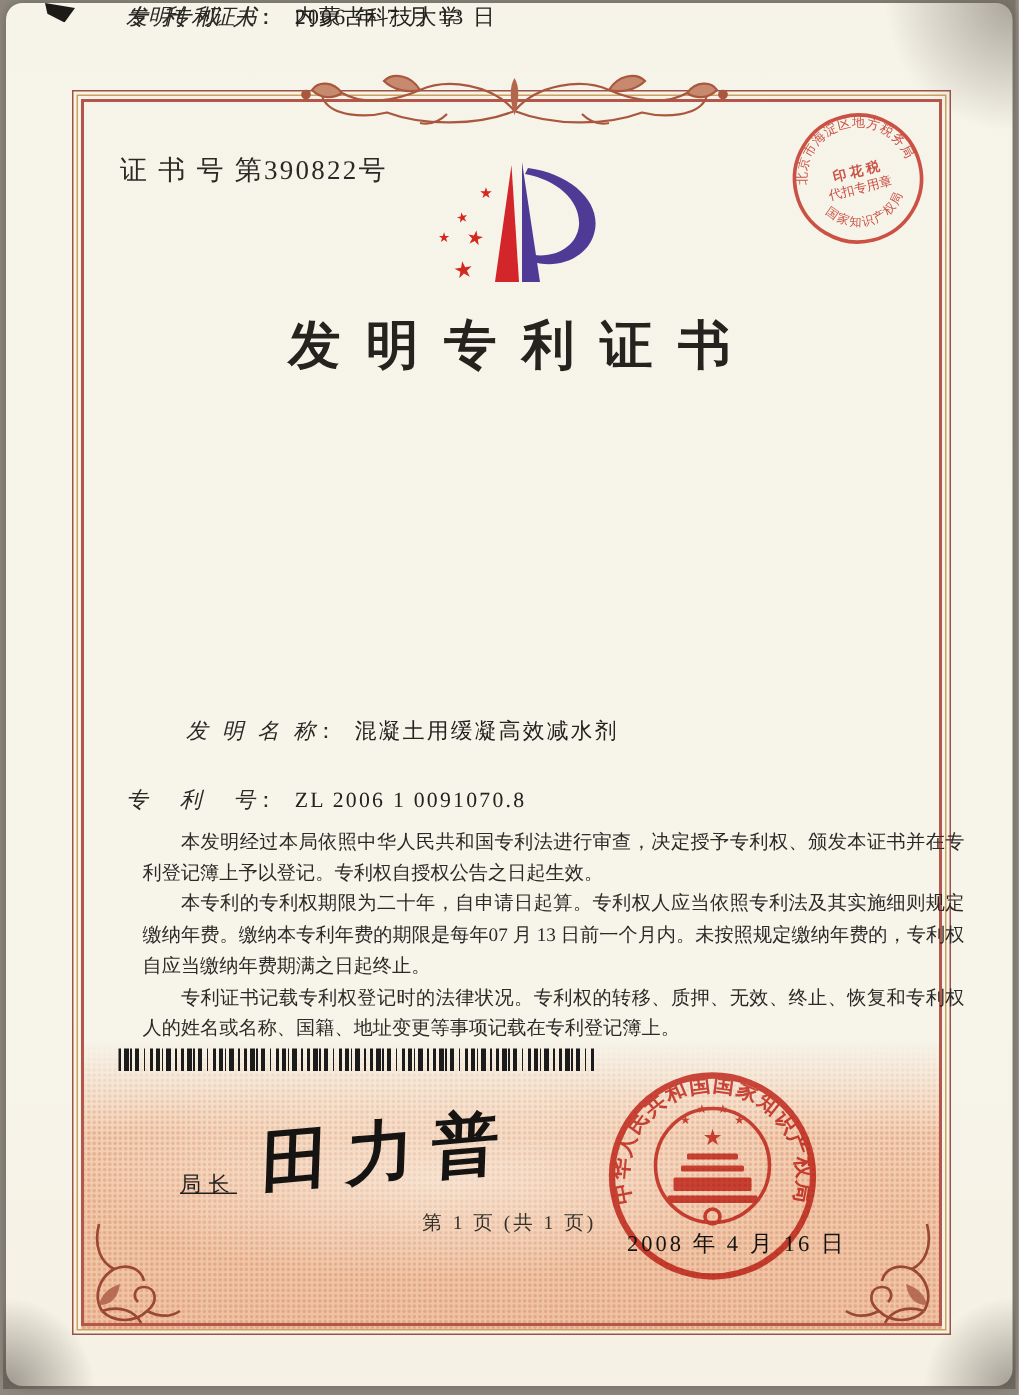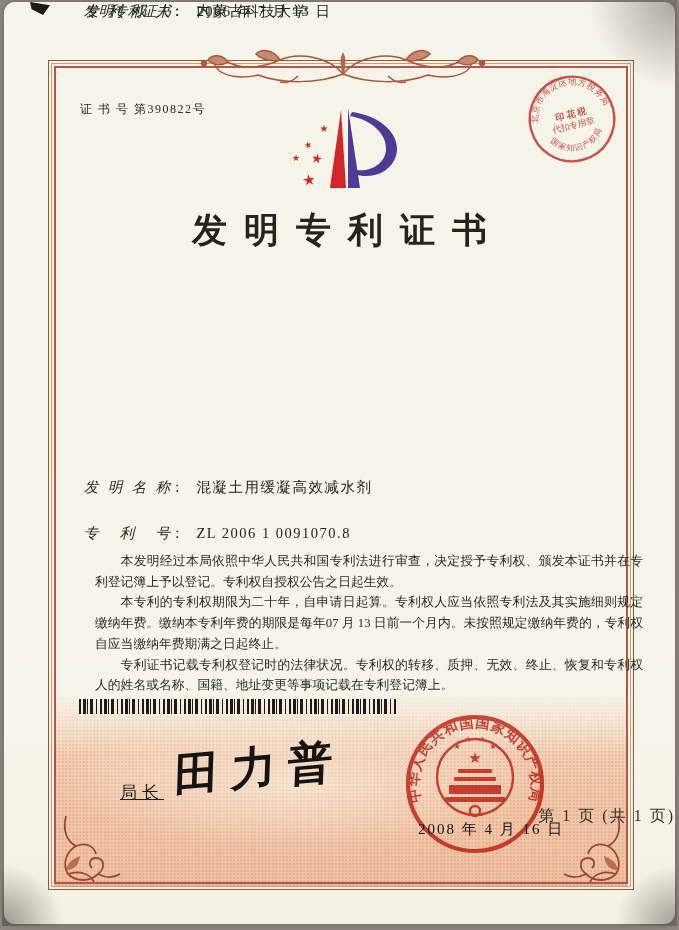--- a/index.html
+++ b/index.html
@@ -21,50 +21,50 @@
     position:absolute;left:50px;top:692px;width:574px;height:192px;z-index:1;
     background-image:
       radial-gradient(ellipse 58% 48% at 42% 48%, rgba(250,244,233,.60), rgba(250,244,233,0) 72%),
       radial-gradient(rgba(198,106,70,.30) .9px, rgba(198,106,70,0) 1.4px),
       linear-gradient(180deg,#f6dcc4 0%,#f2c9ab 55%,#efc2a2 100%);
     background-size:100% 100%, 3.5px 3.5px, 100% 100%;
     -webkit-mask-image:linear-gradient(180deg, transparent 0, #000 62px, #000 100%);
             mask-image:linear-gradient(180deg, transparent 0, #000 62px, #000 100%);
   }
   
-  .cert-no{position:absolute;left:76px;top:99px;font-size:12px;letter-spacing:1.5px;z-index:3;}
+  .cert-no{position:absolute;left:76px;top:99px;font-size:18px;letter-spacing:1.5px;z-index:3;}
   .title{position:absolute;left:0;right:0;top:205px;text-align:center;font-size:35px;font-weight:700;
          letter-spacing:17px;padding-left:17px;color:#26231f;z-index:3;}
   .field-row{position:absolute;left:80px;font-size:14.5px;z-index:3;white-space:nowrap;}
   .field-row:nth-of-type(1){top:292px;}
   .field-row:nth-of-type(2){top:341px;}
   .field-row:nth-of-type(3){top:384px;}
   .field-row:nth-of-type(4){top:430px;}
-  .field-row:nth-of-type(5){top:476px;}
+  .field-row:nth-of-type(5){top:476px;margin-left:40px;}
   .field-row:nth-of-type(6){top:522px;}
   .f-label{display:inline-block;width:86px;text-align:justify;text-align-last:justify;text-justify:inter-character;vertical-align:bottom;font-style:italic;}
   .f-colon{display:inline-block;}
   .f-value{display:inline-block;padding-left:12px;letter-spacing:1.5px;color:#24221f;}
   .body-text{position:absolute;left:62px;top:549px;width:548px;font-size:12.8px;line-height:20.7px;
              text-align:justify;color:#2c2a26;z-index:3;margin-left:29px;}
   .body-text p{margin:0;text-indent:2em;}
   
   .barcode{position:absolute;left:75px;top:697px;width:318px;height:15px;z-index:3;
     background:repeating-linear-gradient(90deg,
       #1b1b1b 0 2px, transparent 2px 4px,
       #1b1b1b 4px 7px, transparent 7px 8px,
       #1b1b1b 8px 9px, transparent 9px 11px,
       #1b1b1b 11px 14px, transparent 14px 17px,
       #1b1b1b 17px 18px, transparent 18px 21px);}
   
-  .director{position:absolute;left:116px;top:779px;font-size:17px;letter-spacing:5px;color:#211f1c;z-index:3;text-decoration:underline;}
+  .director{position:absolute;left:116px;top:779px;font-size:14px;letter-spacing:5px;color:#211f1c;z-index:3;text-decoration:underline;}
   .signature{position:absolute;left:170px;top:736px;font-size:45px;font-weight:600;color:#161412;
              letter-spacing:12px;transform:rotate(-5deg) skewX(-7deg);z-index:3;}
   .issue-date{position:absolute;left:414px;top:818px;font-size:15px;letter-spacing:2px;color:#15130f;z-index:5;}
-  .footer{position:absolute;left:0;right:0;top:804px;text-align:right;font-size:16px;letter-spacing:2px;color:#33302b;z-index:3;}
+  .footer{position:absolute;left:0;right:0;top:804px;text-align:center;font-size:13px;letter-spacing:2px;color:#33302b;z-index:3;}
   
   .logo{position:absolute;left:282px;top:100px;z-index:3;}
   .tax-stamp{position:absolute;left:521px;top:70px;z-index:4;transform:rotate(-14deg);mix-blend-mode:multiply;opacity:.92;}
   .office-stamp{position:absolute;left:398px;top:709px;z-index:4;mix-blend-mode:multiply;opacity:.93;}
   .ornament-top{position:absolute;left:174px;top:44px;z-index:3;}
   .flourish{position:absolute;top:810px;z-index:3;}
   .flourish.left{left:56px;}
   .flourish.right{left:556px;}
   
   .scan-mark-tl{position:absolute;left:26px;top:0;width:20px;height:13px;background:#1d1b18;

